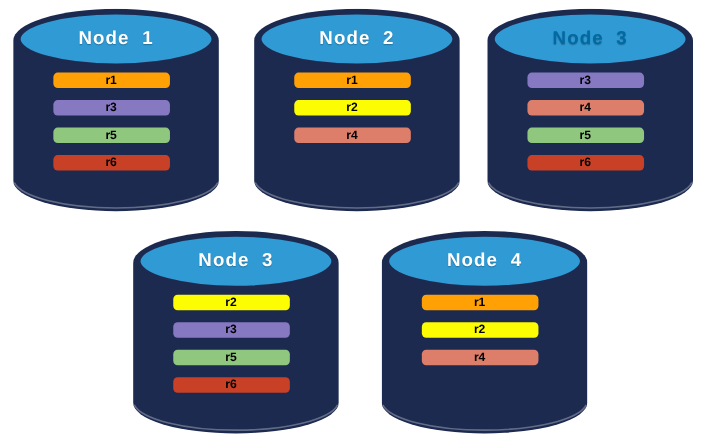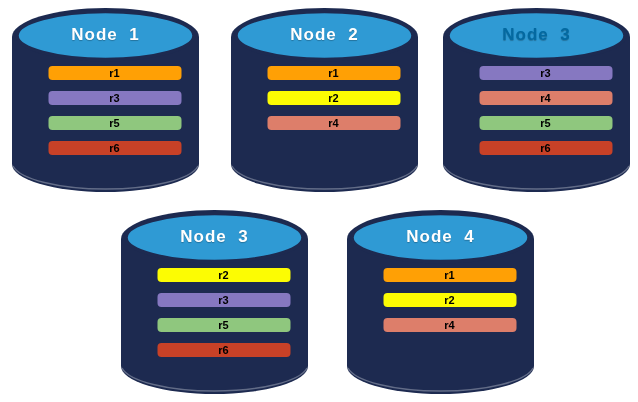--- a/index.html
+++ b/index.html
@@ -42,21 +42,21 @@
     text-shadow: 0 1px 1px rgba(0,0,0,0.25);
   }
   .bars {
     position: absolute;
     top: 58px;
     left: 50%;
     transform: translateX(-50%);
     width: 115px;
   }
   .bar {
-    width: 133px;
+    width: 106px;
     height: 14px;
     margin-bottom: 11px;
     border-radius: 4px;
     text-align: center;
     font-size: 11px;
     font-weight: bold;
     color: #000000;
     line-height: 14px;
   }
 </style>

